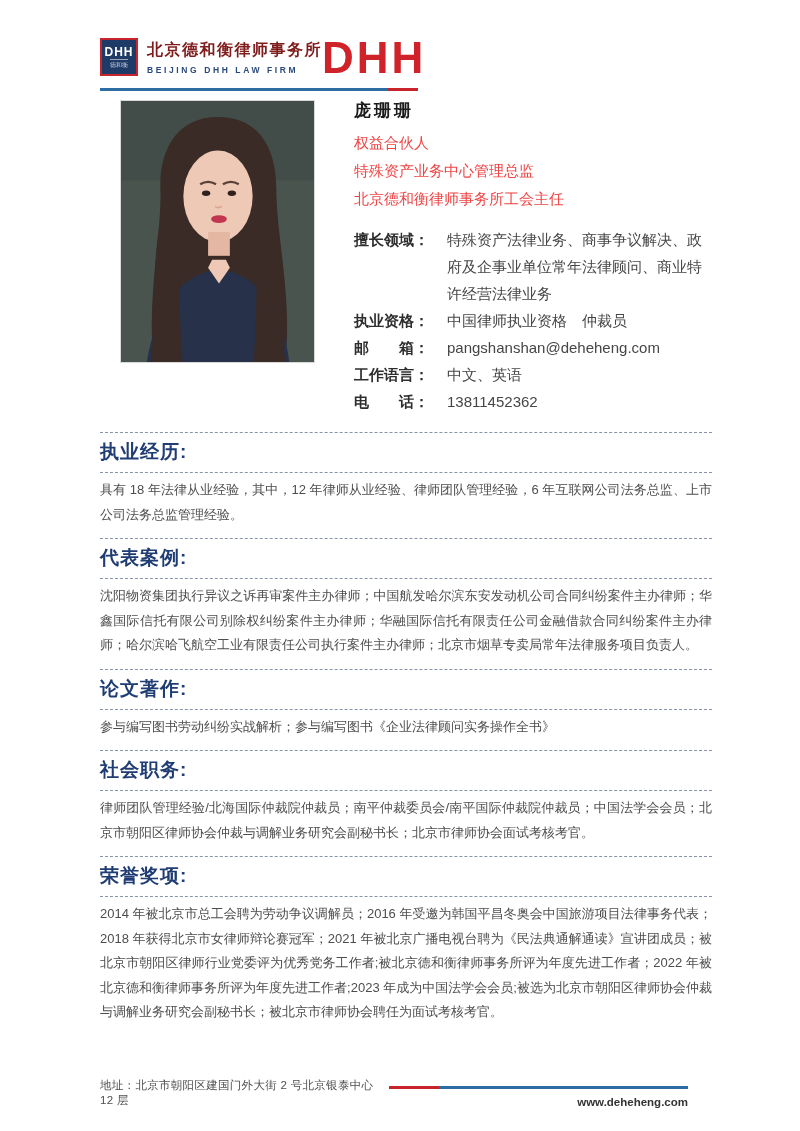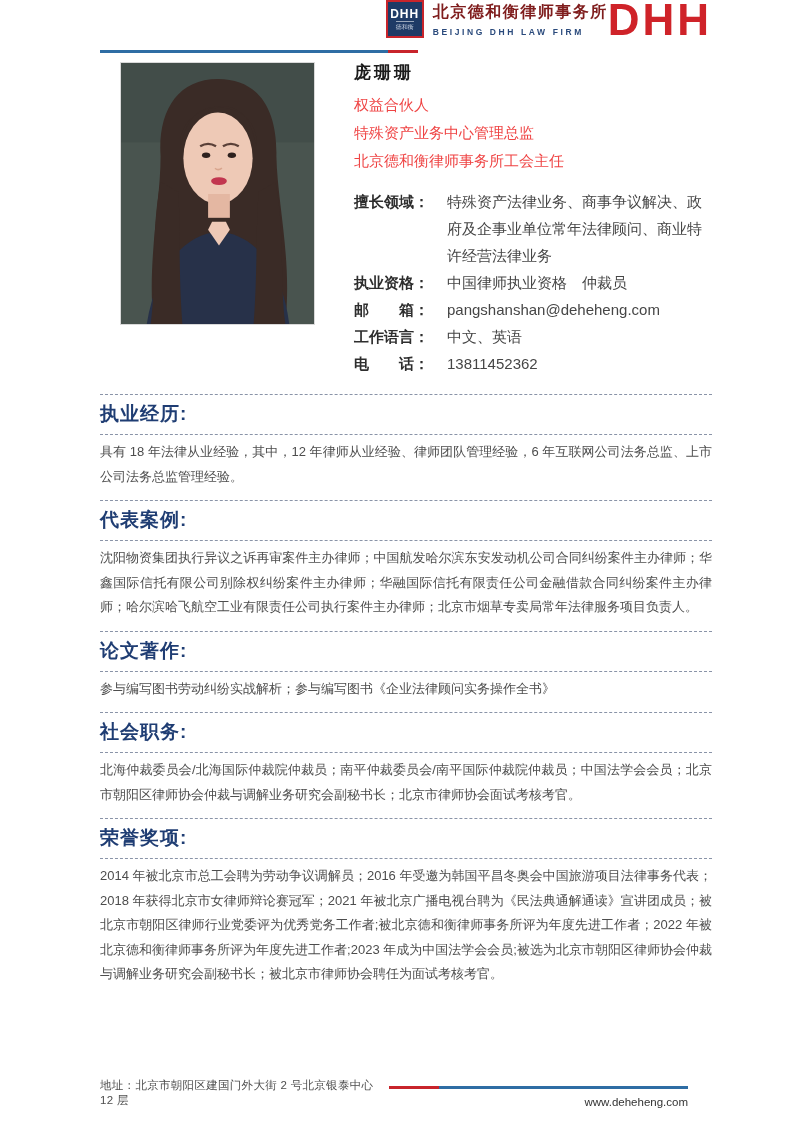--- a/index.html
+++ b/index.html
@@ -5,21 +5,21 @@
   * { margin:0; padding:0; box-sizing:border-box; }
   html,body { background:#f3f3f3; }
   body { font-family:"Liberation Sans","DejaVu Sans",sans-serif; }
   .page {
     position:relative; width:800px; height:1131px; margin:0 auto;
     background:#ffffff; overflow:hidden;
   }
   .content { margin:0 88px 0 100px; }
 
   
-  .header { display:flex; justify-content:flex-end; align-items:flex-start; }
+  .header { display:flex; justify-content:flex-start; align-items:flex-start; padding-top:38px; }
   .logo-left { display:flex; align-items:center; gap:9px; }
   .logo-box {
     width:38px; height:38px; background:#1e3a66; border:2px solid #c8242b;
     display:flex; flex-direction:column; align-items:center; justify-content:center;
     color:#fff;
   }
   .logo-box .acr { font-size:12px; font-weight:bold; letter-spacing:1px; line-height:14px; }
   .logo-box .sub { font-size:6px; color:#cdd5e3; border-top:1px solid rgba(255,255,255,.55); padding-top:1px; line-height:8px; }
   .firm-cn { color:#7f1d1d; font-weight:bold; font-size:16px; letter-spacing:1.5px; }
   .firm-en { color:#2a4a7c; font-size:8.5px; letter-spacing:2.6px; margin-top:4px; font-weight:bold; }
@@ -60,21 +60,21 @@
   
   .footer {
     position:absolute; left:100px; right:112px; top:1078px;
     display:flex; justify-content:center; align-items:flex-end;
   }
   .address { font-size:11.5px; color:#4e4e4e; letter-spacing:.3px; }
   .footer-right { width:315px; }
   .footer-line { display:flex; height:3px; width:100%; }
   .footer-line .fl-red { width:50px; background:#c8242b; }
   .footer-line .fl-blue { flex:1; background:#2e6da4; }
-  .website { font-size:11.5px; color:#333; text-align:right; margin-top:7px; }
+  .website { font-size:11.5px; color:#333; text-align:right; margin-top:7px;font-weight:bold; }
 </style>
 </head>
 <body>
 
 <div class="page">
   <div class="content">
 
     <header class="header">
       <div class="logo-left">
         <div class="logo-box">
@@ -156,21 +156,21 @@
       <section class="section">
         <h2 class="section-title">代表案例:</h2>
         <p class="section-body">沈阳物资集团执行异议之诉再审案件主办律师；中国航发哈尔滨东安发动机公司合同纠纷案件主办律师；华鑫国际信托有限公司别除权纠纷案件主办律师；华融国际信托有限责任公司金融借款合同纠纷案件主办律师；哈尔滨哈飞航空工业有限责任公司执行案件主办律师；北京市烟草专卖局常年法律服务项目负责人。</p>
       </section>
       <section class="section">
         <h2 class="section-title">论文著作:</h2>
         <p class="section-body">参与编写图书劳动纠纷实战解析；参与编写图书《企业法律顾问实务操作全书》</p>
       </section>
       <section class="section">
         <h2 class="section-title">社会职务:</h2>
-        <p class="section-body">北海仲裁委员会/北海国际仲裁院仲裁员；南平仲裁委员会/南平国际仲裁院仲裁员；中国法学会会员；北京市朝阳区律师协会仲裁与调解业务研究会副秘书长；北京市律师协会面试考核考官。</p>
+        <p class="section-body">律师团队管理经验/北海国际仲裁院仲裁员；南平仲裁委员会/南平国际仲裁院仲裁员；中国法学会会员；北京市朝阳区律师协会仲裁与调解业务研究会副秘书长；北京市律师协会面试考核考官。</p>
       </section>
       <section class="section">
         <h2 class="section-title">荣誉奖项:</h2>
         <p class="section-body">2014 年被北京市总工会聘为劳动争议调解员；2016 年受邀为韩国平昌冬奥会中国旅游项目法律事务代表；2018 年获得北京市女律师辩论赛冠军；2021 年被北京广播电视台聘为《民法典通解通读》宣讲团成员；被北京市朝阳区律师行业党委评为优秀党务工作者;被北京德和衡律师事务所评为年度先进工作者；2022 年被北京德和衡律师事务所评为年度先进工作者;2023 年成为中国法学会会员;被选为北京市朝阳区律师协会仲裁与调解业务研究会副秘书长；被北京市律师协会聘任为面试考核考官。</p>
       </section>
     </div>
   </div>
 
   <footer class="footer">
     <div class="address">地址：北京市朝阳区建国门外大街 2 号北京银泰中心 12 层</div>

